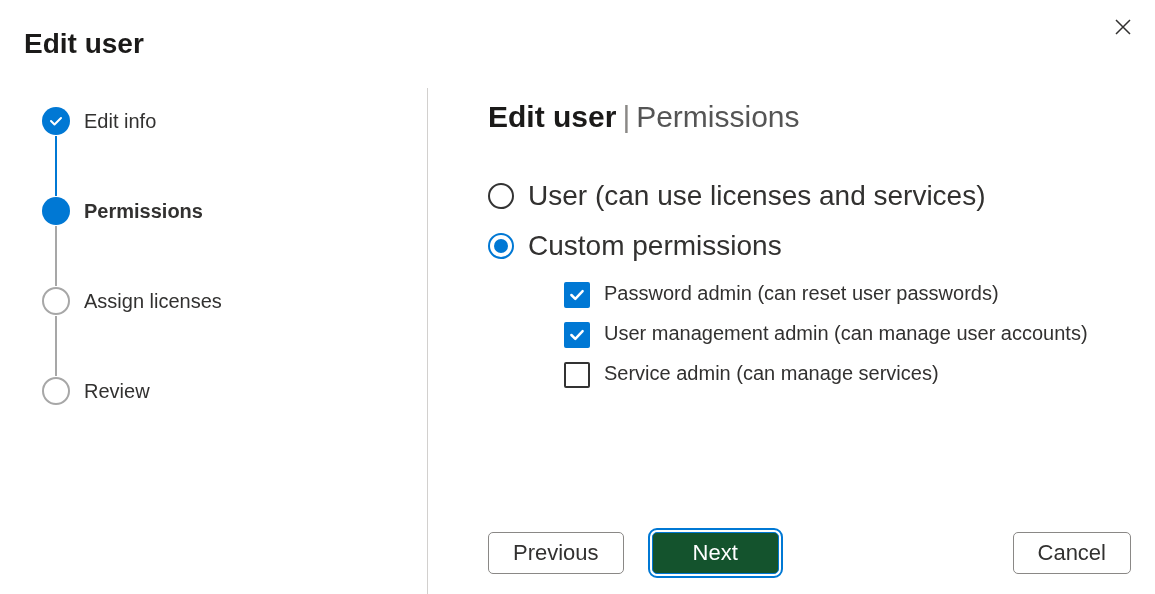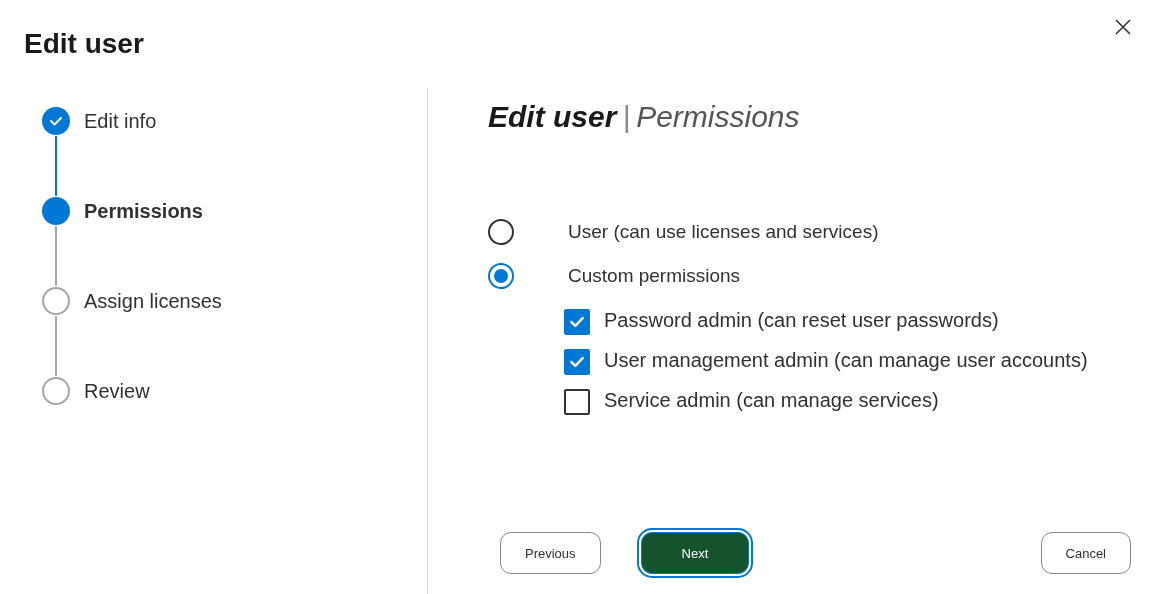--- a/index.html
+++ b/index.html
@@ -84,60 +84,58 @@
       flex: 1;
       padding-left: 60px;
       padding-top: 12px;
       display: flex;
       flex-direction: column;
     }
     .panel-heading {
       font-size: 30px;
       font-weight: 400;
       color: #555;
-      margin-bottom: 85px;
-      font-style: italic;
+      margin-bottom: 46px;
     }
     .panel-heading strong { font-weight: 700; color: #1b1a19; }
     .option-list { display: flex; flex-direction: column; gap: 18px; }
     .radio-row { display: flex; align-items: center; gap: 14px; }
     .radio-circle {
       width: 26px; height: 26px; border-radius: 50%;
       border: 2px solid #333; flex-shrink: 0;
       display: flex; align-items: center; justify-content: center;
       cursor: pointer;
     }
     .radio-circle.selected { border-color: #0078d4; }
     .radio-dot { width: 14px; height: 14px; border-radius: 50%; background: #0078d4; }
-    .radio-label { font-size: 19px; color: #323130; margin-left: 40px; }
+    .radio-label { font-size: 28px; color: #323130; }
     .checkbox-sublist { margin-left: 76px; display: flex; flex-direction: column; gap: 14px; margin-top: 2px; }
     .checkbox-row { display: flex; align-items: flex-start; gap: 14px; }
     .checkbox-box {
       width: 26px; height: 26px; border: 2px solid #333; flex-shrink: 0;
       display: flex; align-items: center; justify-content: center; cursor: pointer;
       border-radius: 2px;
     }
     .checkbox-box.checked { background: #0078d4; border-color: #0078d4; }
     .checkbox-box svg { width: 18px; height: 18px; }
     .checkbox-label { font-size: 20px; color: #323130; }
     .button-bar {
       margin-top: auto;
       margin-bottom: 20px;
       display: flex;
       align-items: center;
       gap: 28px;
     }
     .btn {
       height: 42px;
       padding: 0 24px;
-      font-size: 13px;
-      border-radius: 11px;
+      font-size: 22px;
+      border-radius: 5px;
       cursor: pointer;
       font-family: inherit;
-      margin-left: 12px;
     }
     .btn-secondary { background: #fff; border: 1px solid #8a8886; color: #323130; }
     .btn-primary {
       background: #14532d; border: 1px solid #0078d4; color: #fff;
       outline: 2px solid #0078d4; outline-offset: 2px;
       padding: 0 40px;
     }
     .btn-cancel { margin-left: auto; }
     .sep { color: #8a8886; font-weight: 400; margin: 0 6px; }
   </style>

